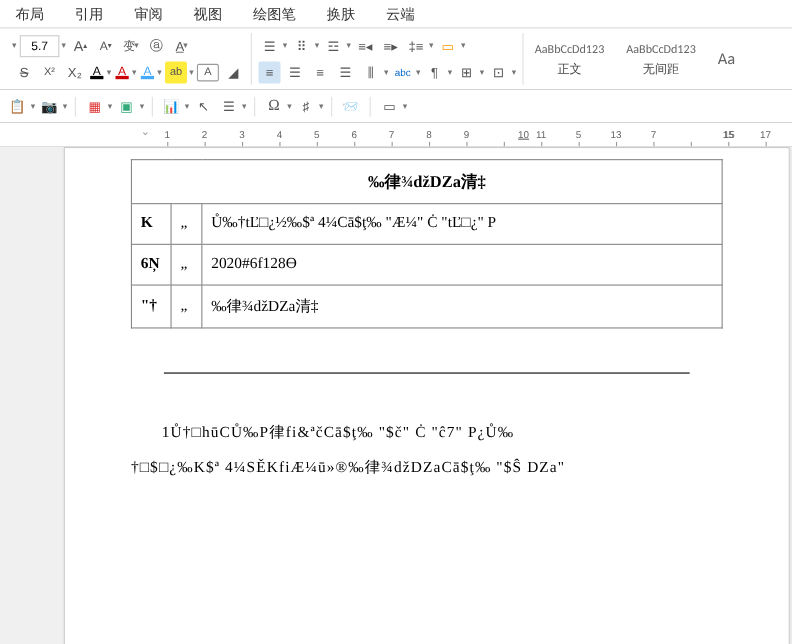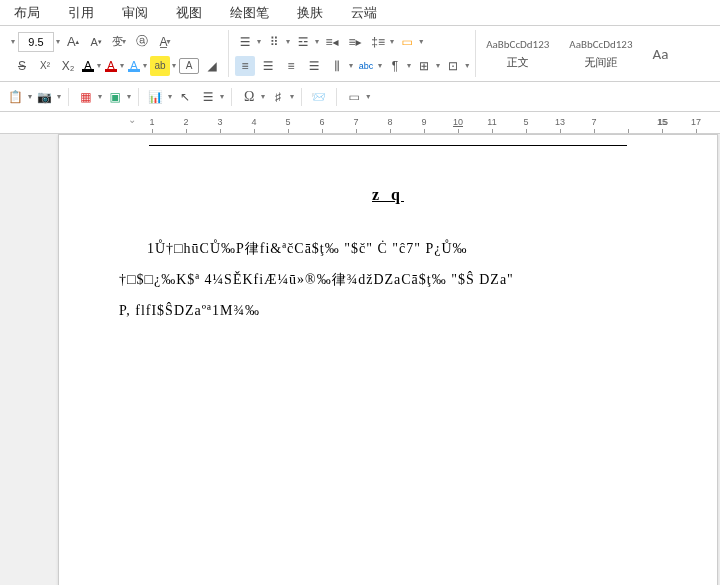--- a/index.html
+++ b/index.html
@@ -46,21 +46,21 @@
   <div class="tab">视图</div>
   <div class="tab">绘图笔</div>
   <div class="tab">换肤</div>
   <div class="tab">云端</div>
 </div>
 
 <div class="ribbon">
   <div class="group">
     <div class="row">
       <span class="dd">▾</span>
-      <div class="fontsize-box">9.5</div>
+      <div class="fontsize-box">5.7</div>
       <span class="dd">▾</span>
       <span class="btn" style="font-size:13px">A<sup style="font-size:7px">▴</sup></span>
       <span class="btn" style="font-size:11px">A<sup style="font-size:7px">▾</sup></span>
       <span class="btn" style="font-size:11px">变<span class="dd">▾</span></span>
       <span class="btn" style="font-size:12px">ⓐ</span>
       <span class="btn" style="font-size:12px">A̲<span class="dd">▾</span></span>
     </div>
     <div class="row">
       <span class="btn" style="text-decoration:line-through">S</span>
       <span class="btn" style="font-size:10px">X²</span>
@@ -177,38 +177,58 @@
     <div class="num" style="left: 288px;">5</div>
     <div class="tick" style="left: 322px;"></div>
     <div class="num" style="left: 322px;">6</div>
     <div class="tick" style="left: 356px;"></div>
     <div class="num" style="left: 356px;">7</div>
     <div class="tick" style="left: 390px;"></div>
     <div class="num" style="left: 390px;">8</div>
     <div class="tick" style="left: 424px;"></div>
     <div class="num" style="left: 424px;">9</div>
     <div class="tick" style="left: 458px;"></div>
-    <div class="num" style="left: 458px; text-decoration: underline;">10</div>
+    <div class="num" style="left: 476px; text-decoration: underline;">10</div>
     <div class="tick" style="left: 492px;"></div>
     <div class="num" style="left: 492px;">11</div>
     <div class="tick" style="left: 526px;"></div>
     <div class="num" style="left: 526px;">5</div>
     <div class="tick" style="left: 560px;"></div>
     <div class="num" style="left: 560px;">13</div>
     <div class="tick" style="left: 594px;"></div>
     <div class="num" style="left: 594px;">7</div>
     <div class="tick" style="left: 628px;"></div>
     <div class="num" style="left: 628px; margin-left: 35px;">15</div>
     <div class="tick" style="left: 662px;"></div>
     <div class="num" style="left: 662px;">15</div>
     <div class="tick" style="left: 696px;"></div>
     <div class="num" style="left: 696px;">17</div>
 </div>
 
 <div class="canvas">
   <div class="page">
+    <table class="doc">
+      <tbody>
+          <tr>
+            <td class="hd" colspan="3">‰律¾džDZa清‡</td>
+          </tr>
+      <tr>
+        <td class="c1">K</td>
+        <td class="c2">„</td>
+        <td>Ů‰†tĽ□¿½‰$ª 4¼Cā$ţ‰ "Æ¼" Ċ "tĽ□¿" P</td>
+      </tr>
+      <tr>
+        <td class="c1">6Ņ</td>
+        <td class="c2">„</td>
+        <td>2020#6f128Ɵ</td>
+      </tr>
+      <tr>
+        <td class="c1">"†</td>
+        <td class="c2">„</td>
+        <td>‰律¾džDZa清‡</td>
+      </tr>
+    </tbody>
+      </table>
     <hr class="divline">
-    <div class="title2">z q</div>
     <div class="para">1Ů†□hūCŮ‰P律fi&amp;ªčCā$ţ‰ "$č" Ċ "ĉ7" P¿Ů‰</div>
     <div class="para" style="text-indent:0">†□$□¿‰K$ª 4¼SĚKfiÆ¼ū»®‰律¾džDZaCā$ţ‰ "$Ŝ  DZa"</div>
-    <div class="para" style="text-indent:0">P, flfI$ŜDZaºª1M¾‰</div>
   </div>
 </div>
 
 </body></html>

